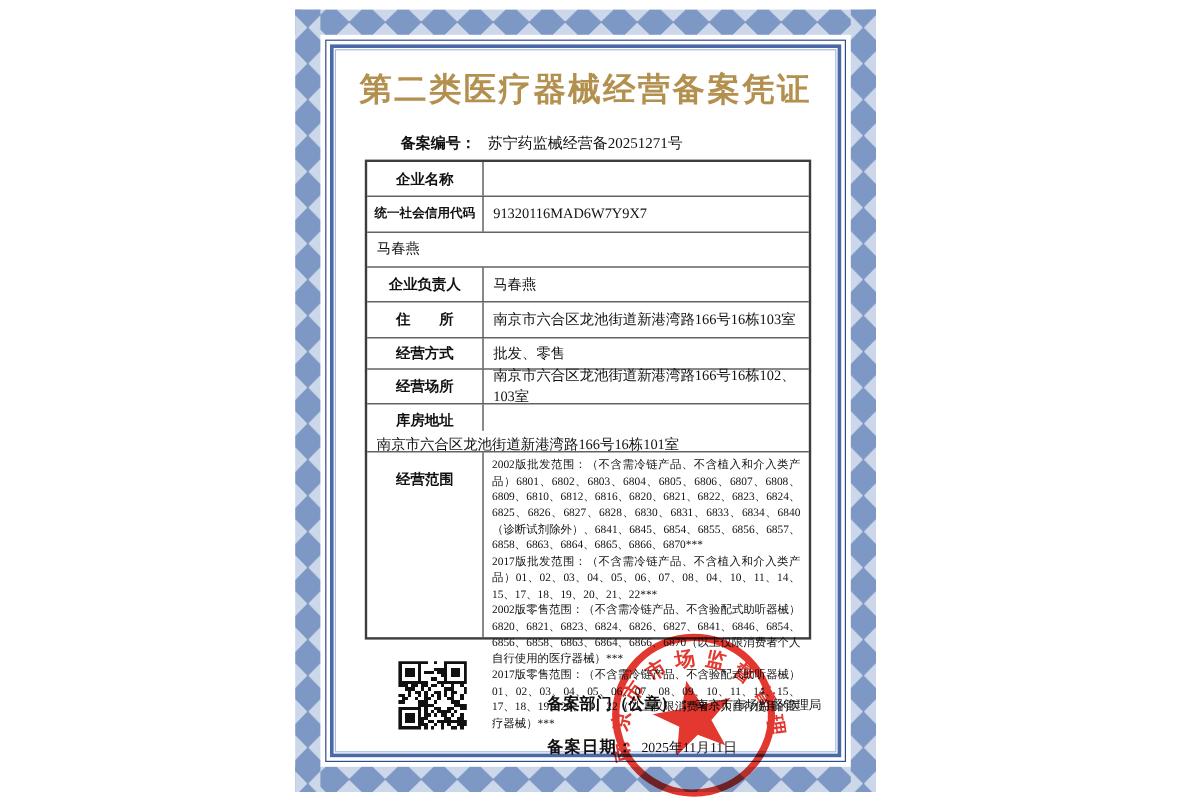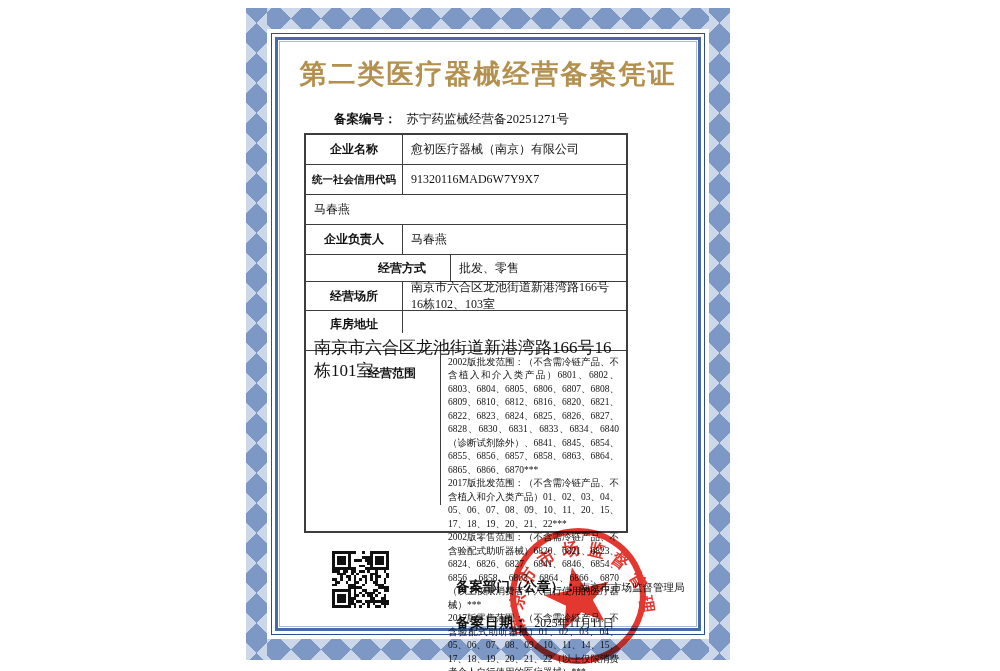--- a/index.html
+++ b/index.html
@@ -27,35 +27,35 @@
   .frame3 { position:absolute; inset:1px;  border:1px solid #a7badb; }
 
   .title { position:absolute; top:48px; left:0; width:100%; text-align:center;
            font-size:27px; font-weight:bold; letter-spacing:2px; color:#b3904e; }
 
   .recno { position:absolute; top:103px; left:88px; font-size:12.5px; display:flex; gap:10px;align-items:center; }
   .recno .lbl { font-weight:bold; color:#111; }
   .recno .val { font-family:"Liberation Serif", serif; color:#111; }
 
   
-  .cert-table { position:absolute; left:58px; top:125px; width:324px; height:400px;
+  .cert-table { position:absolute; left:58px; top:125px; width:372px; height:400px;
                 border:2px solid #3d3d3d; display:flex; flex-direction:column; }
   .trow { display:flex; border-bottom:1px solid #3d3d3d; }
   .trow:last-child { border-bottom:none; }
   .tlabel { width:97px; border-right:1px solid #3d3d3d; display:flex;
             align-items:center; justify-content:center; text-align:center;
             font-weight:bold; font-size:12px; color:#111; flex-shrink:0; }
   .tlabel.small { font-size:10.5px; }
   .tvalue { flex:1; display:flex; align-items:center; padding:3px 8px;
             font-family:"Liberation Serif", serif; font-size:12px; color:#111; }
   .r1,.r2,.r3,.r4,.r5 { height:30px; }
-  .r6 { height:27px;padding-left:48px; } .r7 { height:29px; }
+  .r6 { height:27px; } .r7 { height:29px; }
   .r8 { height:40px;flex-direction:column; } .r8 .tlabel { align-items:flex-start; padding-top:5px; }
-  .r8 .tvalue { align-items:flex-end; padding-bottom:7px; font-size:17px; }
-  .r9 { height:154px; } .r9 .tlabel { align-items:flex-start; padding-top:14px;margin-left:38px; }
+  .r8 .tvalue { align-items:flex-end; padding-bottom:7px; font-size:12px; }
+  .r9 { height:154px; } .r9 .tlabel { align-items:flex-start; padding-top:14px; }
   .r9 .tvalue { display:block; padding:5px 7px; font-size:9.5px; line-height:1.42;
                 text-align:justify; }
   .r9 .tvalue p { margin:0; }
 
   
   .qr { position:absolute; left:86px; top:543px; width:57px; height:57px; }
   .dept { position:absolute; left:210px; top:570px; display:flex; align-items:baseline; }
   .dept .lbl { font-weight:bold; font-size:13.5px; color:#111; }
   .dept .val { font-family:"Liberation Serif", serif; font-size:10.5px; color:#111; margin-left:2px; }
   .date { position:absolute; left:210px; top:606px; display:flex; align-items:baseline; }
@@ -84,50 +84,53 @@
   <div class="title">第二类医疗器械经营备案凭证</div>
 
   <div class="recno">
     <span class="lbl">备案编号：</span>
     <span class="val">苏宁药监械经营备20251271号</span>
   </div>
 
   <div class="cert-table">
     <div class="trow r1">
       <div class="tlabel">企业名称</div>
-      <div class="tvalue">愈初医疗器械（南京）有限公司</div>
     </div>
     <div class="trow r2">
       <div class="tlabel small">统一社会信用代码</div>
       <div class="tvalue">91320116MAD6W7Y9X7</div>
     </div>
     <div class="trow r3">
       <div class="tvalue">马春燕</div>
     </div>
     <div class="trow r4">
       <div class="tlabel">企业负责人</div>
       <div class="tvalue">马春燕</div>
+    </div>
+    <div class="trow r5">
+      <div class="tlabel">住　　所</div>
+      <div class="tvalue">南京市六合区龙池街道新港湾路166号16栋103室</div>
     </div>
     <div class="trow r6">
       <div class="tlabel">经营方式</div>
       <div class="tvalue">批发、零售</div>
     </div>
     <div class="trow r7">
       <div class="tlabel">经营场所</div>
       <div class="tvalue">南京市六合区龙池街道新港湾路166号16栋102、103室</div>
     </div>
     <div class="trow r8">
       <div class="tlabel">库房地址</div>
       <div class="tvalue">南京市六合区龙池街道新港湾路166号16栋101室</div>
     </div>
     <div class="trow r9">
       <div class="tlabel">经营范围</div>
       <div class="tvalue">
         <p>2002版批发范围：（不含需冷链产品、不含植入和介入类产品）6801、6802、6803、6804、6805、6806、6807、6808、6809、6810、6812、6816、6820、6821、6822、6823、6824、6825、6826、6827、6828、6830、6831、6833、6834、6840（诊断试剂除外）、6841、6845、6854、6855、6856、6857、6858、6863、6864、6865、6866、6870***</p>
-        <p>2017版批发范围：（不含需冷链产品、不含植入和介入类产品）01、02、03、04、05、06、07、08、09、10、11、20、15、17、18、19、20、21、22***</p>
+        <p>2017版批发范围：（不含需冷链产品、不含植入和介入类产品）01、02、03、04、05、06、07、08、04、10、11、14、15、17、18、19、20、21、22***</p>
         <p>2002版零售范围：（不含需冷链产品、不含验配式助听器械）6820、6821、6823、6824、6826、6827、6841、6846、6854、6856、6858、6863、6864、6866、6870（以上仅限消费者个人自行使用的医疗器械）***</p>
         <p>2017版零售范围：（不含需冷链产品、不含验配式助听器械）01、02、03、04、05、06、07、08、09、10、11、14、15、17、18、19、20、21、22（以上仅限消费者个人自行使用的医疗器械）***</p>
       </div>
     </div>
   </div>
 
   <div class="qr">
     <svg id="qr-svg" viewBox="0 0 21 21" width="57" height="57" shape-rendering="crispEdges">
         <rect x="0" y="0" width="7" height="7" fill="#111"></rect>
         <rect x="1" y="1" width="5" height="5" fill="#fff"></rect>

